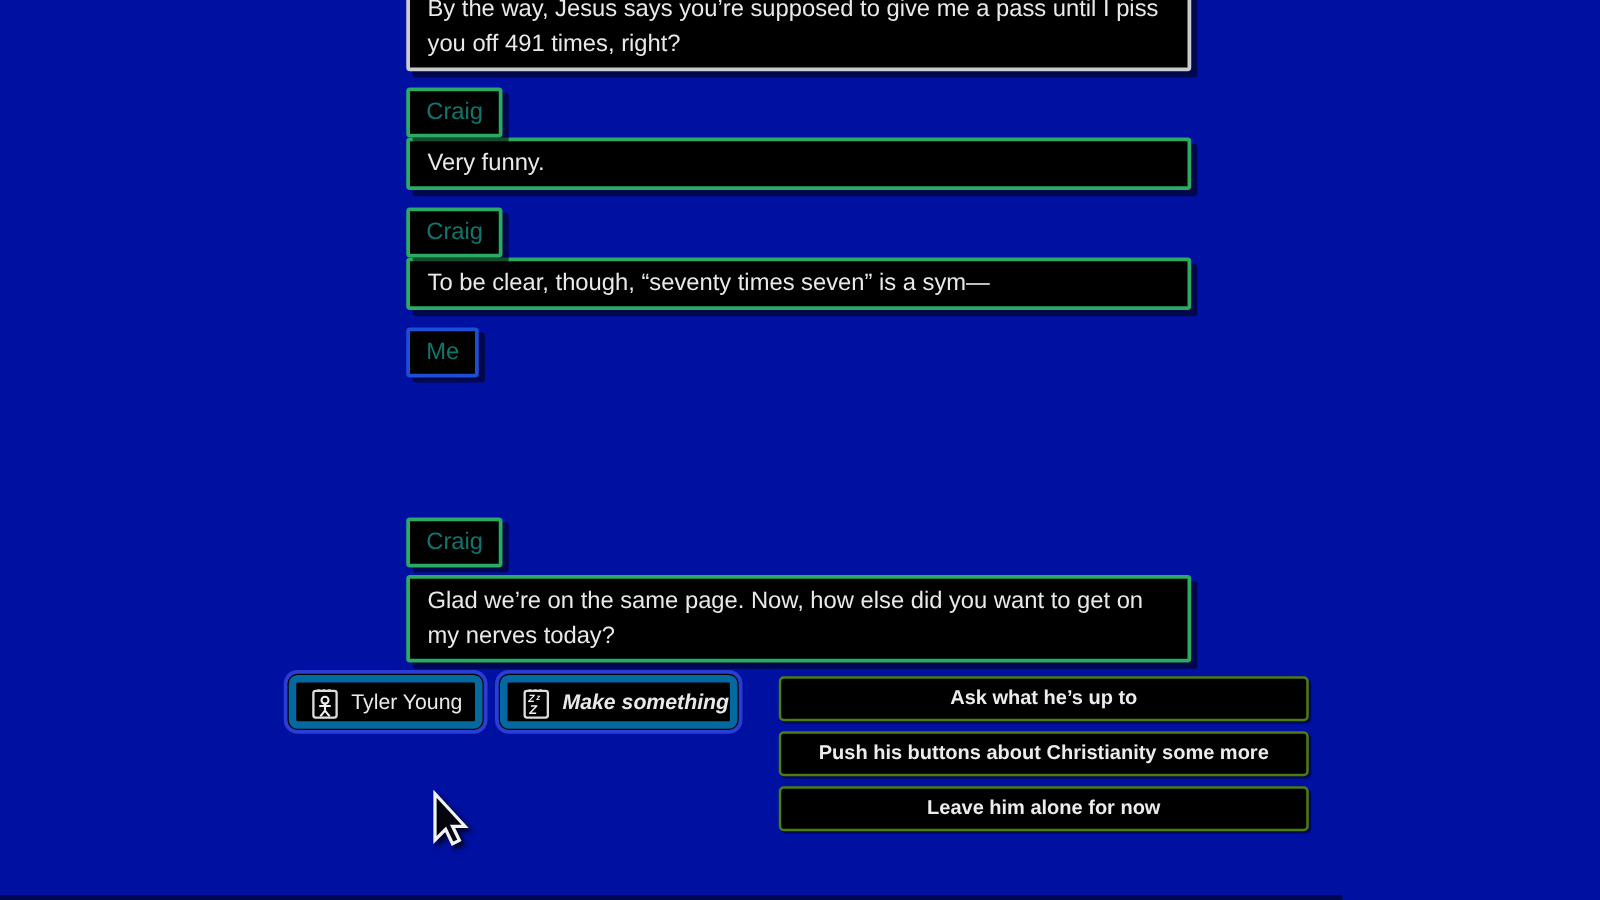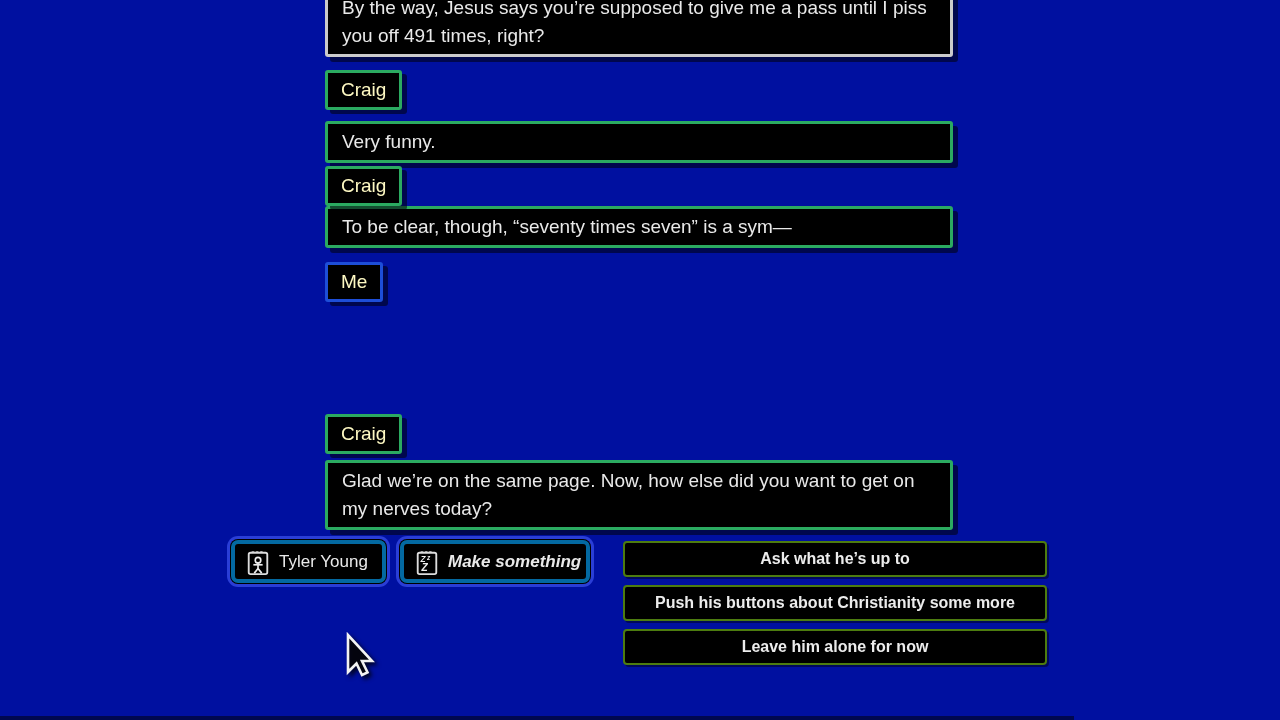--- a/index.html
+++ b/index.html
@@ -13,29 +13,29 @@
     position:absolute;left:325px;width:628px;box-sizing:border-box;
     background:#000;border:3px solid #cbcbcb;border-radius:3px;
     color:#e9e9e9;font-size:19px;line-height:28px;
     padding:4px 14px;box-shadow:5px 5px 0 rgba(0,0,10,0.55);
     z-index:1;
   }
   .bubble.craig{border-color:#2baa61;}
   .nameplate{
     position:absolute;left:325px;height:40px;box-sizing:border-box;
     background:#000;border:3px solid #1d4ed8;border-radius:3px;
-    color:#fef9c3;font-size:19px;display:flex;align-items:center;
+    color:#0f766e;font-size:19px;display:flex;align-items:center;
     padding:0 13px;box-shadow:5px 4px 0 rgba(0,0,10,0.55);
     z-index:2;
   }
   .nameplate.craig{border-color:#2baa61;}
   
   .pbtn{
     position:absolute;top:540px;height:43px;box-sizing:border-box;
-    background:#000;border:4px solid #0369a1;border-radius:7px;
+    background:#000;border:6px solid #0369a1;border-radius:7px;
     box-shadow:0 0 0 1px #000, 0 0 0 4px #2a3ed6;
     color:#e9e9e9;font-size:17px;font-family:"Liberation Sans",sans-serif;
     display:flex;align-items:center;gap:8px;padding:0 10px;cursor:pointer;
   }
   .pbtn .lbl{white-space:nowrap;}
   .pbtn.italic .lbl{font-style:italic;font-weight:bold;}
   .icon{display:inline-flex;align-items:center;justify-content:center;}
   
   .choice{
     position:absolute;left:623px;width:424px;height:36px;box-sizing:border-box;
@@ -57,21 +57,21 @@
 
 <div class="stage">
 
   <div class="bubble me" style="top:-13px;height:70px;">
     <span>By the way, Jesus says you’re supposed to give me a pass until I piss you off 491 times, right?</span>
   </div>
 
   <div class="nameplate craig" style="top:70px;">
     <span>Craig</span>
   </div>
-  <div class="bubble craig" style="top:121px;height:42px;">
+  <div class="bubble craig" style="top:110px;height:42px;">
     <span>Very funny.</span>
   </div>
 
   <div class="nameplate craig" style="top:166px;">
     <span>Craig</span>
   </div>
   <div class="bubble craig" style="top:206px;height:42px;">
     <span>To be clear, though, “seventy times seven” is a sym—</span>
   </div>
 

